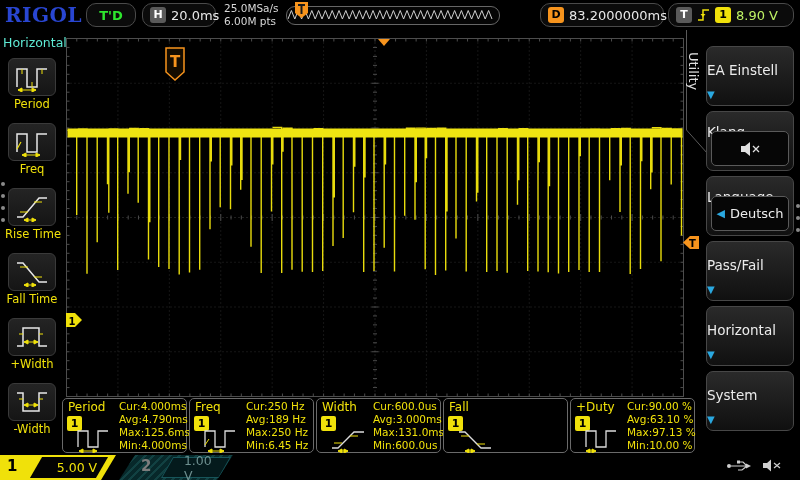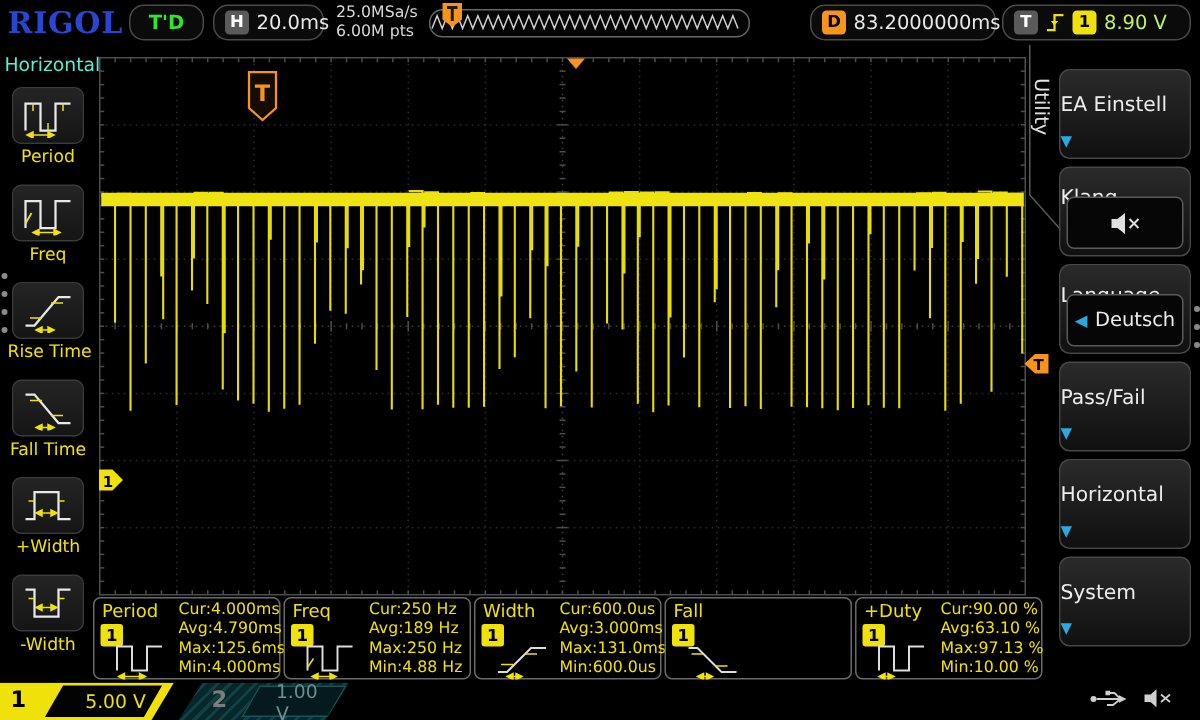--- a/index.html
+++ b/index.html
@@ -584,21 +584,21 @@
       <div class="pbadge">1</div>
       <svg class="pglyph" width="40" height="27">
         <path d="M3 21V5h10v16h10V5h10" stroke="#ddd" stroke-width="1.3" fill="none"></path>
         <path d="M3 19l4-6" stroke="#f0e10a" stroke-width="1"></path>
         <path d="M6 25h16M6 25l4-2v4zM22 25l-4-2v4z" stroke="#f0e10a" fill="#f0e10a" stroke-width="1"></path>
       </svg>
       <div class="pstats">
         <div><span>Cur:</span><span>250 Hz</span></div>
         <div><span>Avg:</span><span>189 Hz</span></div>
         <div><span>Max:</span><span>250 Hz</span></div>
-        <div><span>Min:</span><span>4.88 Hz</span></div>
+        <div><span>Min:</span><span>6.45 Hz</span></div>
       </div>
     </div>
 
     <div class="panel" style="left:254px">
       <div class="pname">Width</div>
       <div class="pbadge">1</div>
       <svg class="pglyph" width="40" height="27">
         <path d="M3 22h6L25 6h10" stroke="#ddd" stroke-width="1.3" fill="none"></path>
         <path d="M5 17h8M21 10h8" stroke="#f0e10a" stroke-width="1"></path>
         <path d="M9 25h10M9 25l4-2v4zM19 25l-4-2v4z" stroke="#f0e10a" fill="#f0e10a" stroke-width="1"></path>

